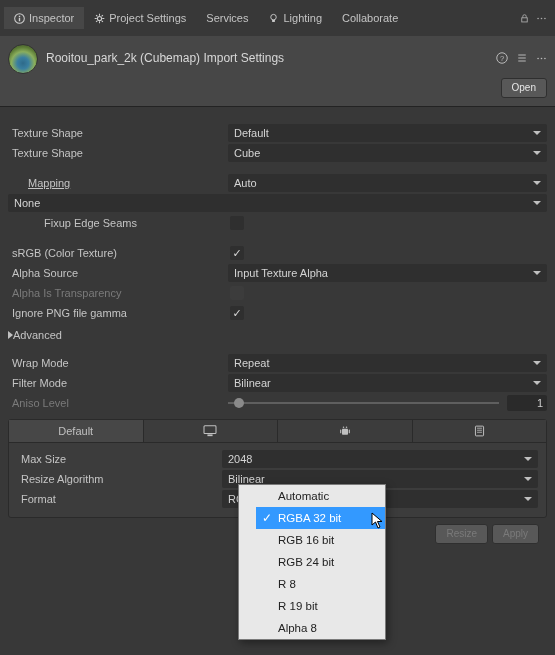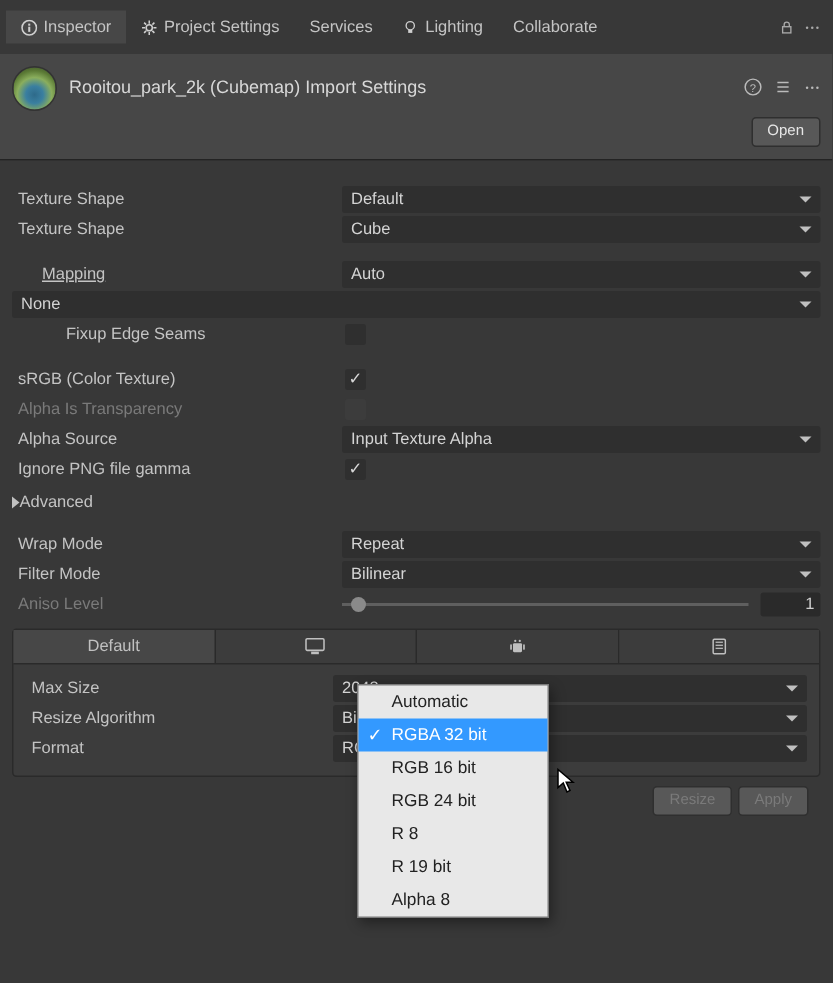--- a/index.html
+++ b/index.html
@@ -369,31 +369,31 @@
   </div>
 
   <div class="spacer"></div>
   <div class="row">
     <div class="label">sRGB (Color Texture)</div>
     <div class="field">
         <div class="checkbox checked"></div>
       </div>
   </div>
   <div class="row">
+    <div class="label">Alpha Source</div>
+    <div class="field">
+        <div class="dropdown">
+          <span>Input Texture Alpha</span>
+        </div>
+      </div>
+  </div>
+  <div class="row">
     <div class="label muted">Alpha Is Transparency</div>
     <div class="field">
         <div class="checkbox disabled"></div>
-      </div>
-  </div>
-  <div class="row">
-    <div class="label">Alpha Source</div>
-    <div class="field">
-        <div class="dropdown">
-          <span>Input Texture Alpha</span>
-        </div>
       </div>
   </div>
   <div class="row">
     <div class="label">Ignore PNG file gamma</div>
     <div class="field">
         <div class="checkbox checked"></div>
       </div>
   </div>
 
   <div class="spacer-sm"></div>
@@ -488,21 +488,21 @@
       </div>
     </div>
   </div>
 
   <div class="footer-buttons">
     <div class="btn disabled">Resize</div>
     <div class="btn disabled">Apply</div>
   </div>
 </div>
 
-<div class="dropdown-menu" id="format-menu" style="left:238px; top:456px; width:128px;">
+<div class="dropdown-menu" id="format-menu" style="left:238px; top:484px; width:148px;padding-left:17px;">
 <div class="menu-item">
       <span>Automatic</span>
     </div>
     <div class="menu-item selected">
       <span class="check">✓</span>
       <span>RGBA 32 bit</span>
     </div>
     <div class="menu-item">
       <span>RGB 16 bit</span>
     </div>

